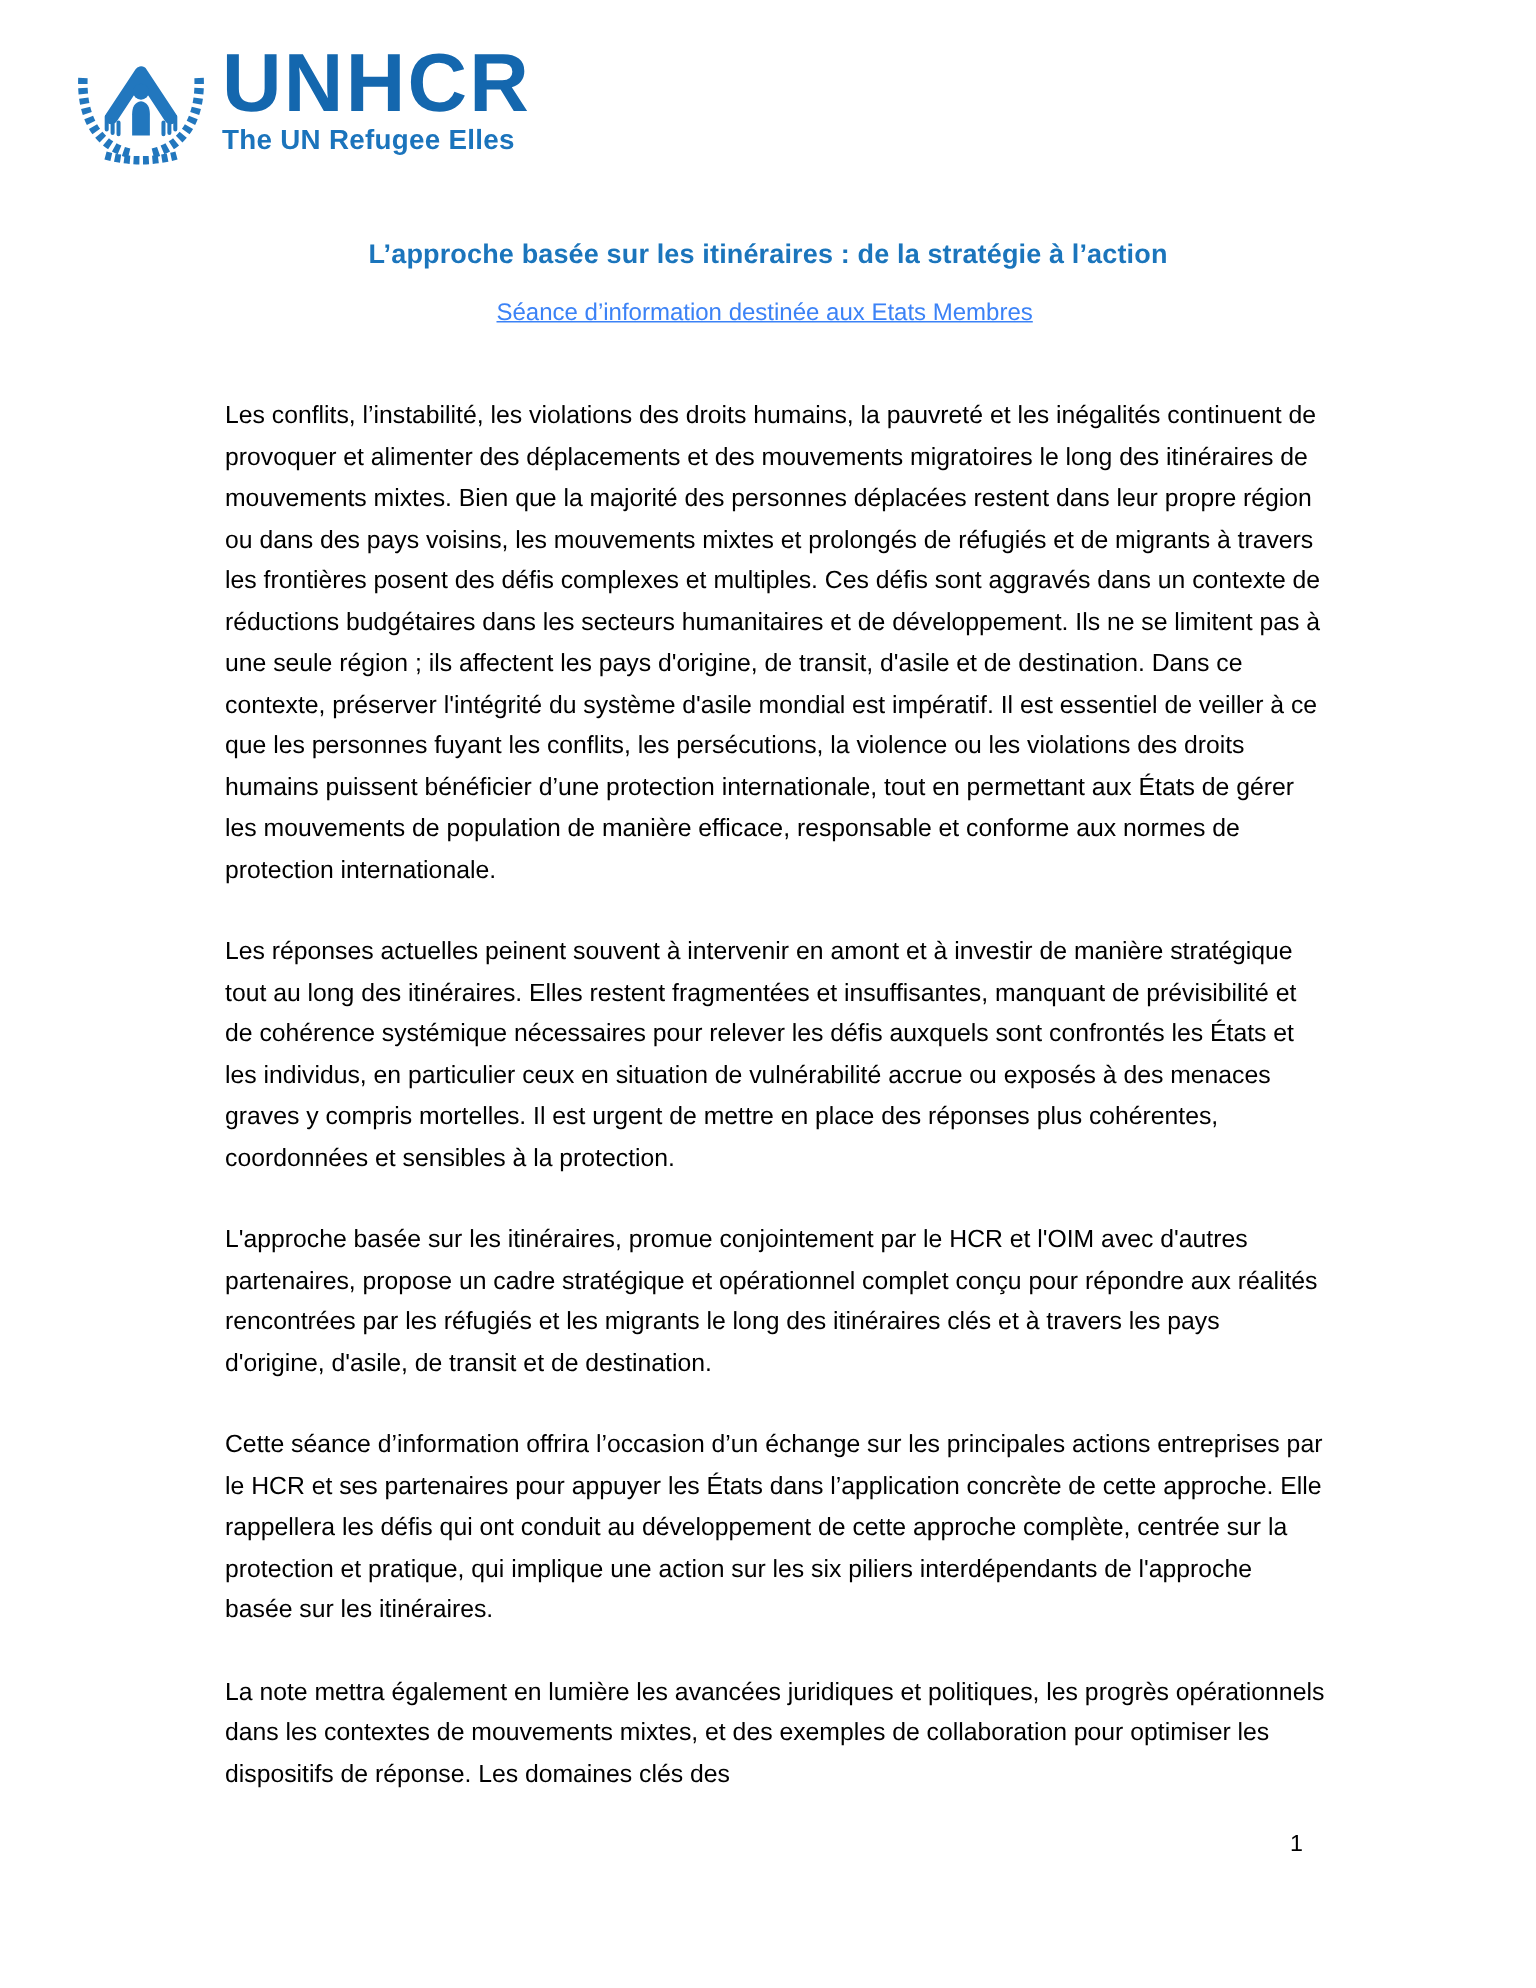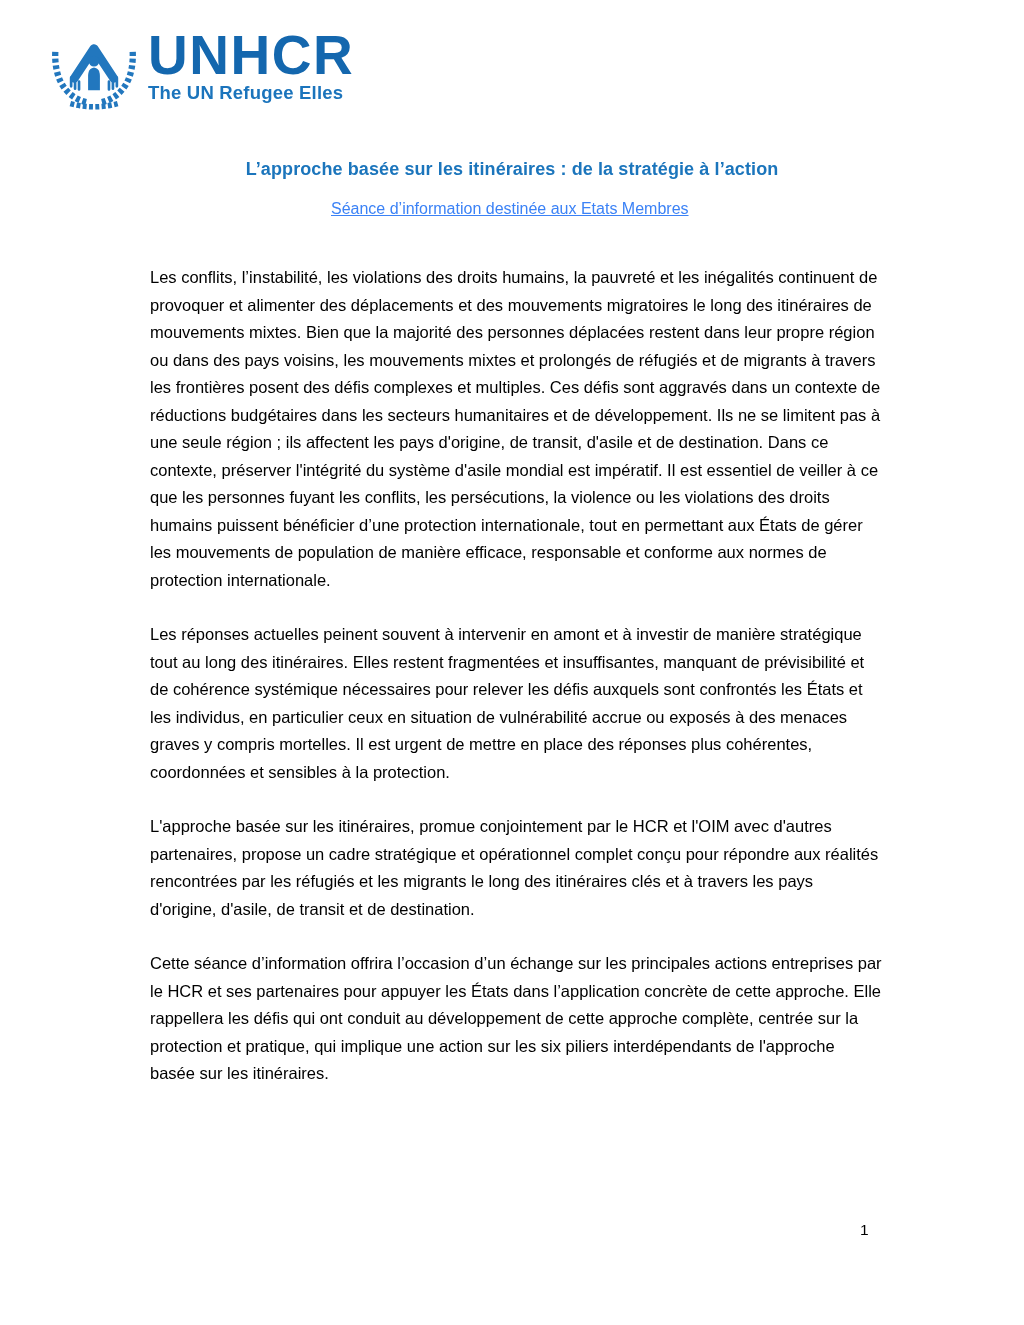--- a/index.html
+++ b/index.html
@@ -114,17 +114,18 @@
 
   <div class="doc-subtitle">
     <div>Séance d’information destinée aux Etats Membres</div>
   </div>
 
   <div class="body-text">
     <p>Les conflits, l’instabilité, les violations des droits humains, la pauvreté et les inégalités continuent de provoquer et alimenter des déplacements et des mouvements migratoires le long des itinéraires de mouvements mixtes. Bien que la majorité des personnes déplacées restent dans leur propre région ou dans des pays voisins, les mouvements mixtes et prolongés de réfugiés et de migrants à travers les frontières posent des défis complexes et multiples. Ces défis sont aggravés dans un contexte de réductions budgétaires dans les secteurs humanitaires et de développement. Ils ne se limitent pas à une seule région ; ils affectent les pays d'origine, de transit, d'asile et de destination. Dans ce contexte, préserver l'intégrité du système d'asile mondial est impératif. Il est essentiel de veiller à ce que les personnes fuyant les conflits, les persécutions, la violence ou les violations des droits humains puissent bénéficier d’une protection internationale, tout en permettant aux États de gérer les mouvements de population de manière efficace, responsable et conforme aux normes de protection internationale.</p>
     <p>Les réponses actuelles peinent souvent à intervenir en amont et à investir de manière stratégique tout au long des itinéraires. Elles restent fragmentées et insuffisantes, manquant de prévisibilité et de cohérence systémique nécessaires pour relever les défis auxquels sont confrontés les États et les individus, en particulier ceux en situation de vulnérabilité accrue ou exposés à des menaces graves y compris mortelles. Il est urgent de mettre en place des réponses plus cohérentes, coordonnées et sensibles à la protection.</p>
     <p>L'approche basée sur les itinéraires, promue conjointement par le HCR et l'OIM avec d'autres partenaires, propose un cadre stratégique et opérationnel complet conçu pour répondre aux réalités rencontrées par les réfugiés et les migrants le long des itinéraires clés et à travers les pays d'origine, d'asile, de transit et de destination.</p>
     <p>Cette séance d’information offrira l’occasion d’un échange sur les principales actions entreprises par le HCR et ses partenaires pour appuyer les États dans l’application concrète de cette approche. Elle rappellera les défis qui ont conduit au développement de cette approche complète, centrée sur la protection et pratique, qui implique une action sur les six piliers interdépendants de l'approche basée sur les itinéraires.</p>
+    <p>La note mettra également en lumière les avancées juridiques et politiques, les progrès opérationnels dans les contextes de mouvements mixtes, et des exemples de collaboration pour optimiser les dispositifs de réponse. Les domaines clés des</p>
   </div>
 
   <div class="page-number">1</div>
 
 </div>
 
 </body></html>

